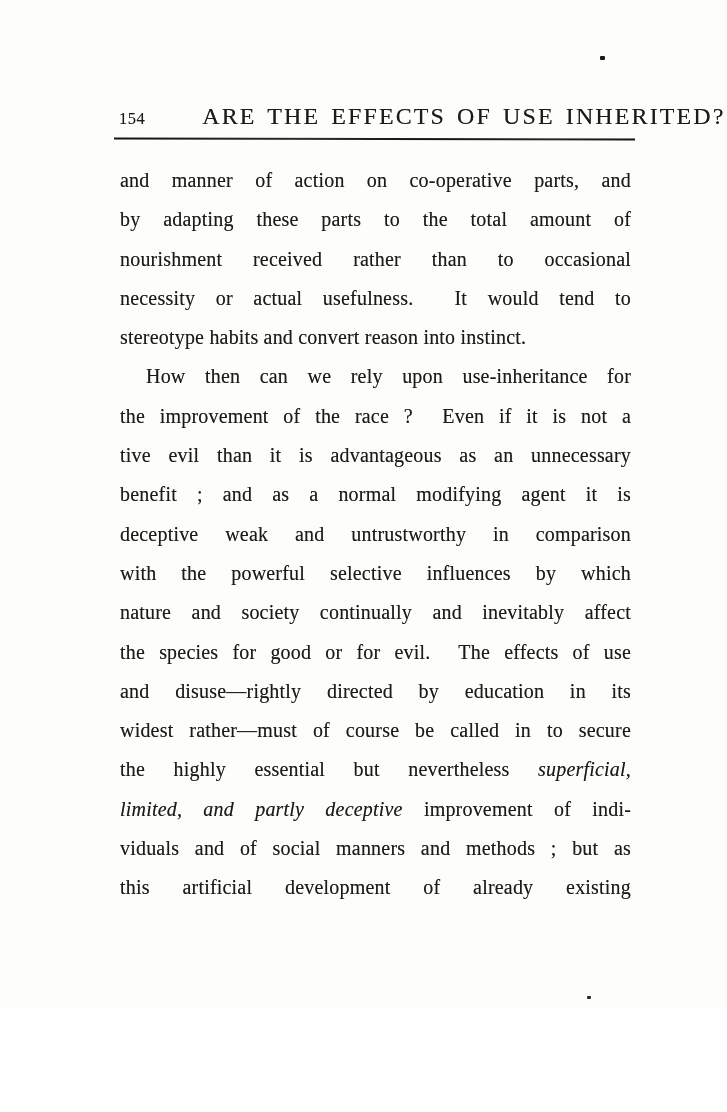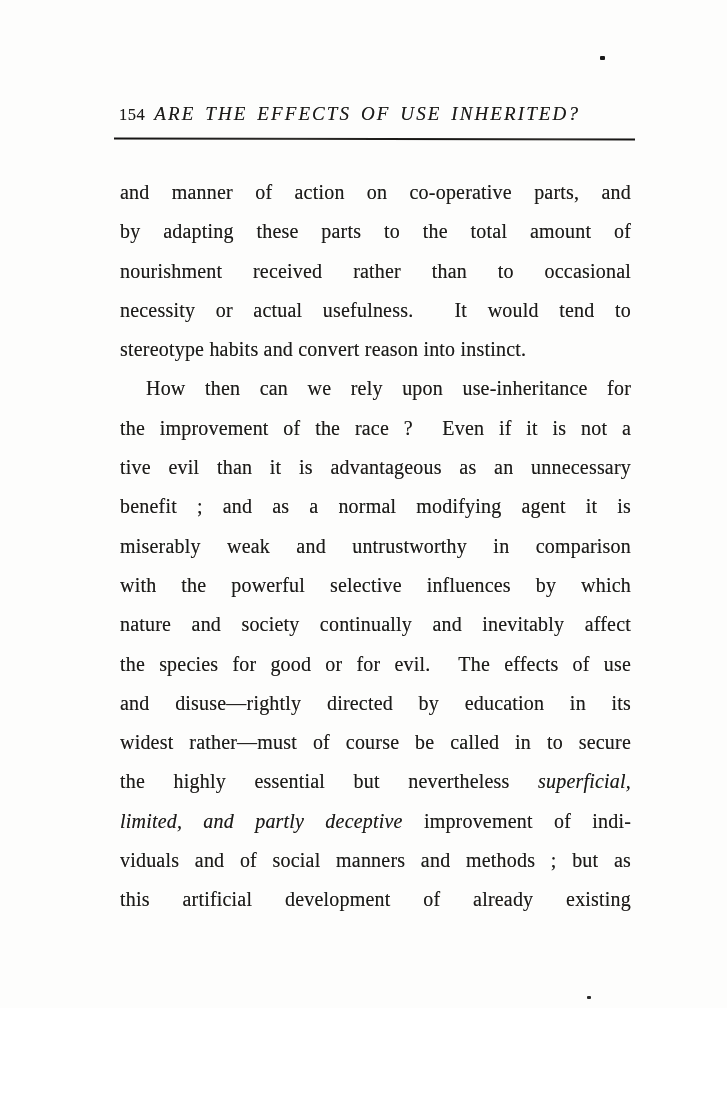--- a/index.html
+++ b/index.html
@@ -30,44 +30,44 @@
     gap: 9px;
   }
   .page-number {
     font-size: 16.5px;
     letter-spacing: 0.5px;
     text-shadow: 0 0 0.6px rgba(28,27,25,0.55);
     flex: 0 0 auto;
   }
   .running-title {
     flex: 1 1 auto;
-    font-style: italic;
-    font-size: 19px;
+    font-size: 24px;
     letter-spacing: 2.1px;
     word-spacing: 3px;
     white-space: nowrap;
     display: flex;
     justify-content: space-between;
     text-shadow: 0 0 0.6px rgba(28,27,25,0.55);
+    margin-left: 48px;
   }
   .running-title::after { content: ""; } 
   .header-rule {
     position: absolute;
     left: 114px;
     top: 138px;
     width: 521px;
     height: 2.4px;
     background: linear-gradient(90deg, #141312 0%, #2e2c29 35%, #161513 60%, #2a2826 85%, #141312 100%);
     transform: rotate(0.12deg);
   }
   
   .page-body {
     position: absolute;
     left: 120px;
-    top: 173px;
+    top: 161px;
     width: 511px;
   }
   .line {
     font-size: 20px;
     line-height: 39.3px;
     letter-spacing: 0.2px;
     text-align: justify;
     text-align-last: justify;
     text-shadow: 0 0 0.6px rgba(28,27,25,0.5);
     white-space: normal;
@@ -116,21 +116,21 @@
   <div class="page-body" id="page-body">
       <div class="line"><span class="">and manner of action on co-operative parts, and</span></div>
       <div class="line"><span class="">by adapting these parts to the total amount of</span></div>
       <div class="line"><span class="">nourishment received rather than to occasional</span></div>
       <div class="line"><span class="">necessity or actual usefulness.&nbsp; It would tend to</span></div>
       <div class="line line-last"><span class="">stereotype habits and convert reason into instinct.</span></div>
       <div class="line line-indent"><span class="">How then can we rely upon use-inheritance for</span></div>
       <div class="line"><span class="">the improvement of the race ?&nbsp; Even if it is not a</span></div>
       <div class="line"><span class="">tive evil than it is advantageous as an unnecessary</span></div>
       <div class="line"><span class="">benefit ; and as a normal modifying agent it is</span></div>
-      <div class="line"><span class="">miserably weak and untrustworthy in comparison</span></div>
+      <div class="line"><span class="">deceptive weak and untrustworthy in comparison</span></div>
       <div class="line"><span class="">with the powerful selective influences by which</span></div>
       <div class="line"><span class="">nature and society continually and inevitably affect</span></div>
       <div class="line"><span class="">the species for good or for evil.&nbsp; The effects of use</span></div>
       <div class="line"><span class="">and disuse—rightly directed by education in its</span></div>
       <div class="line"><span class="">widest rather—must of course be called in to secure</span></div>
       <div class="line"><span class="">the highly essential but nevertheless </span><span class="italic">superficial,</span></div>
       <div class="line"><span class="italic">limited, and partly deceptive</span><span class=""> improvement of indi-</span></div>
       <div class="line"><span class="">viduals and of social manners and methods ; but as</span></div>
       <div class="line"><span class="">this artificial development of already existing</span></div>
     </div>

